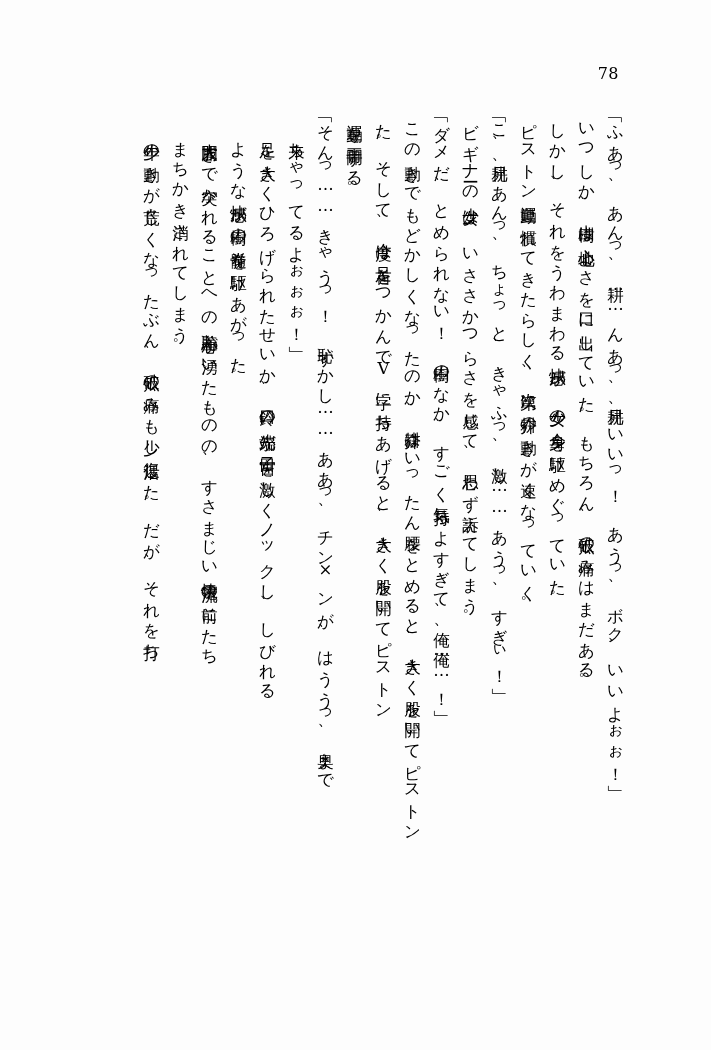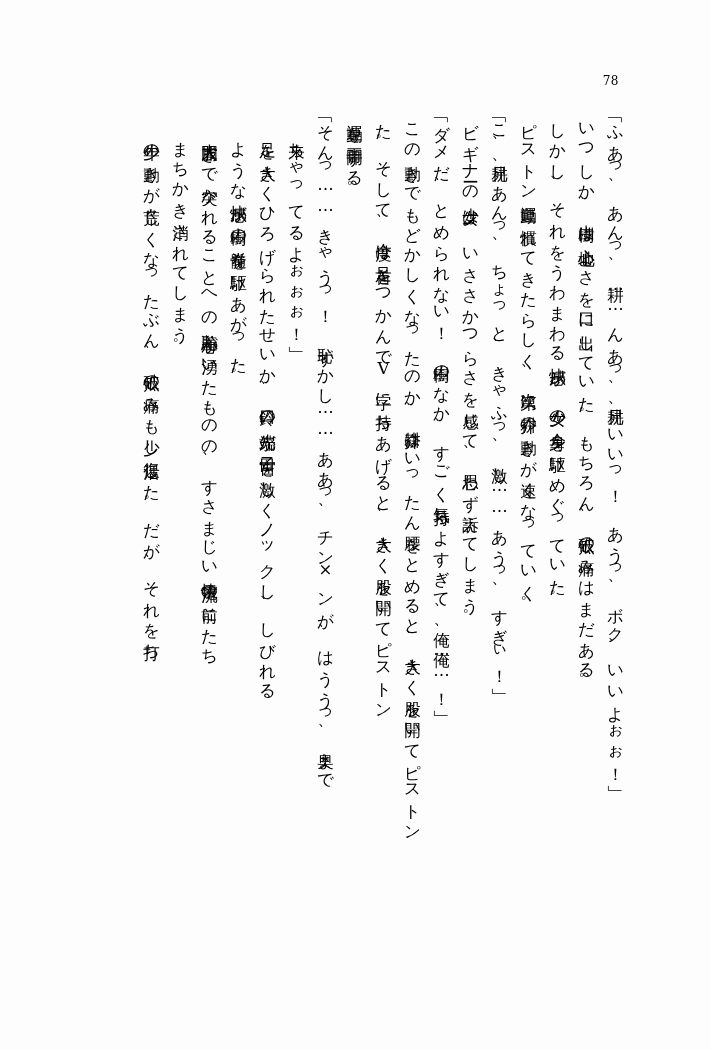--- a/index.html
+++ b/index.html
@@ -18,23 +18,23 @@
 
   .page {
     position: absolute;
     inset: 0;
     background: #fdfdfd;
   }
 
   
   .page-number {
     position: absolute;
-    top: 74px;
+    top: 64px;
     right: 92px;
-    font-size: 12px;
+    font-size: 16px;
     font-family: "DejaVu Serif", "Liberation Serif", serif;
     letter-spacing: 0.5px;
   }
 
   
   .body-text {
     position: absolute;
     top: 112px;
     right: 88px;
     left: 78px;

